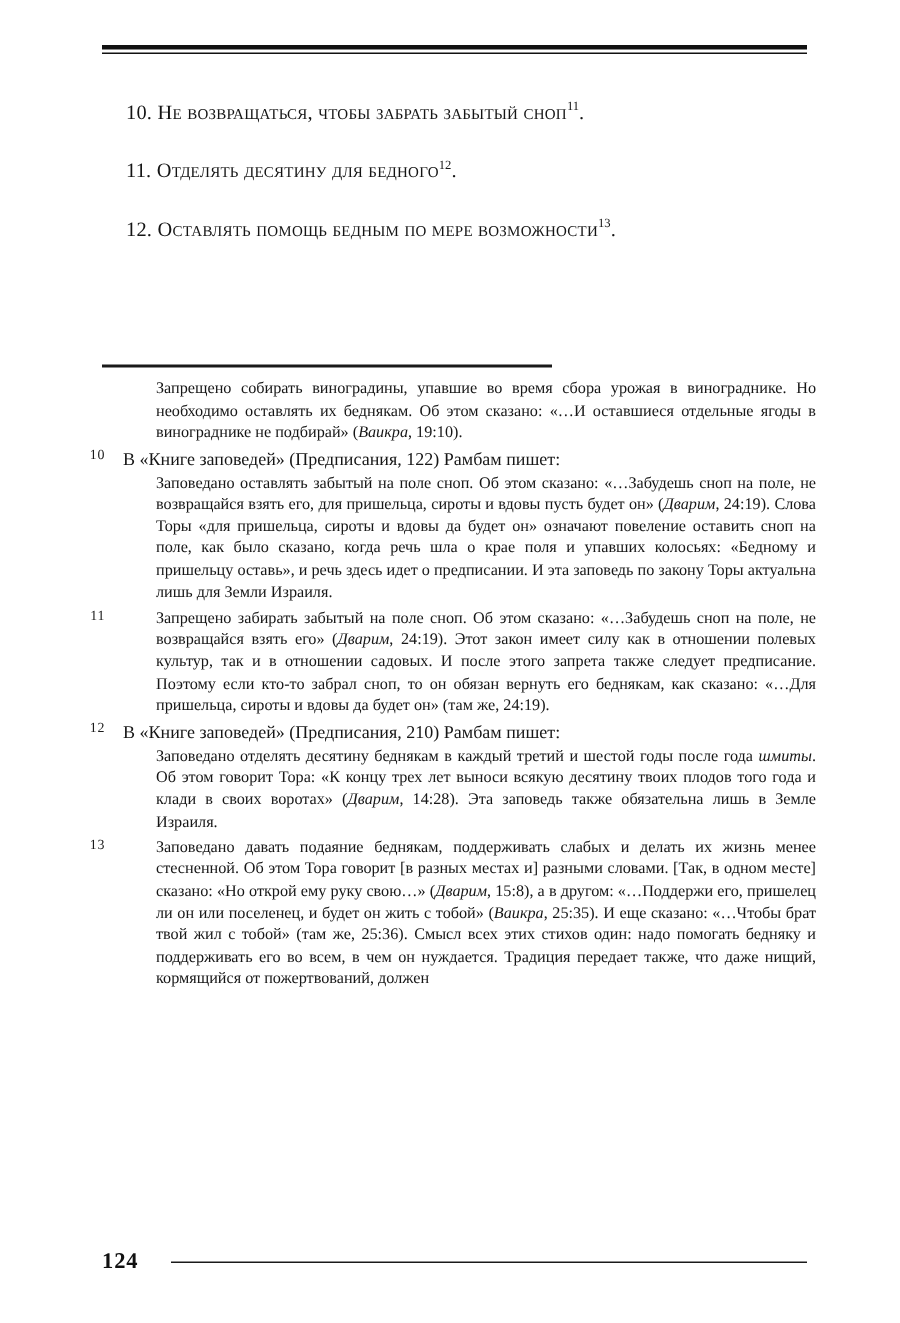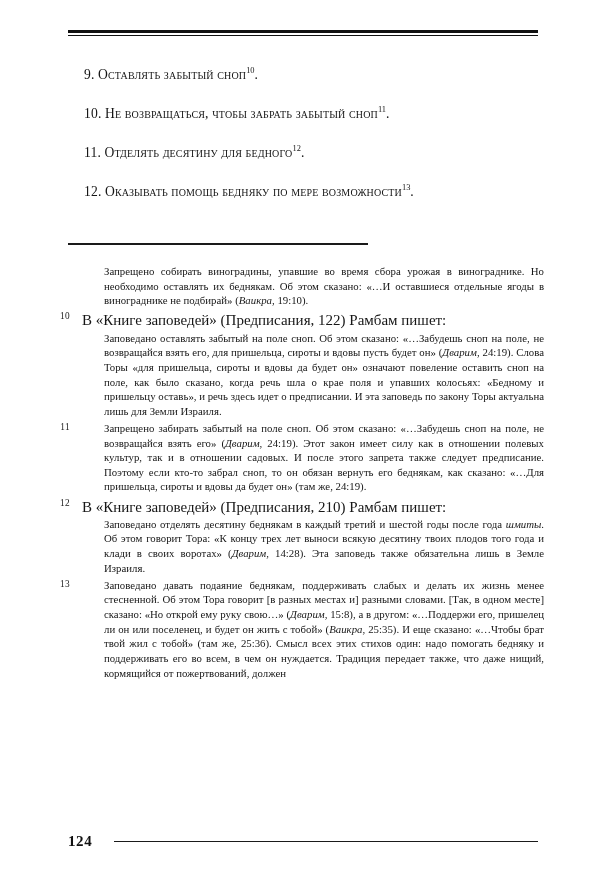--- a/index.html
+++ b/index.html
@@ -118,21 +118,21 @@
     left: 0;
     top: 1px;
     width: 26px;
     text-align: right;
     font-size: 9.3px;
     font-variant: small-caps;
     letter-spacing: 0.4px;
     color: #1a1a1a;
   }
   .fn-lead {
-    font-size: 15px;
+    font-size: 12px;
     line-height: 1.35;
     text-align: justify;
     color: #161616;
     margin: 0 0 0 0;
   }
   .fn-quote {
     font-size: 10.8px;
     line-height: 1.355;
     text-align: justify;
     text-align-last: left;
@@ -142,21 +142,20 @@
     hyphens: manual;
   }
   .fn-quote i, .fn-lead i {
     font-style: italic;
   }
 
   .fn-standalone {
     position: relative;
     padding-left: 38px;
     margin-bottom: 2.5px;
-    margin-top: 12px;
   }
 
   
   .folio {
     position: absolute;
     left: 68px;
     bottom: 32px;
     width: 470px;
     display: flex;
     align-items: center;
@@ -180,38 +179,34 @@
 <body>
 
 <div class="page">
 
   <div class="runhead">
     <span class="runhead-rule"></span>
   </div>
 
   <div class="commandments">
 
-    <div class="cmd">
-      <span class="cmd-num">9.</span>
-      <span>Оставлять забытый сноп</span><sup>10</sup><span>.</span>
-    </div>
 
     <div class="cmd">
       <span class="cmd-num">10.</span>
       <span>Не возвращаться, чтобы забрать забытый сноп</span><sup>11</sup><span>.</span>
     </div>
 
     <div class="cmd">
       <span class="cmd-num">11.</span>
       <span>Отделять десятину для бедного</span><sup>12</sup><span>.</span>
     </div>
 
     <div class="cmd">
       <span class="cmd-num">12.</span>
-      <span>Оказывать помощь бедняку по мере возможности</span><sup>13</sup><span>.</span>
+      <span>Оставлять помощь бедным по мере возможности</span><sup>13</sup><span>.</span>
     </div>
 
   </div>
 
   <div class="fn-rule"></div>
 
   <div class="footnotes">
 
     <div class="fn-standalone">
       <p class="fn-quote">Запрещено собирать виноградины, упавшие во время сбора урожая в винограднике. Но необходимо оставлять их беднякам. Об этом сказано: «…И оставшиеся отдельные ягоды в винограднике не подбирай» (<i>Ваикра</i>, 19:10).</p>

